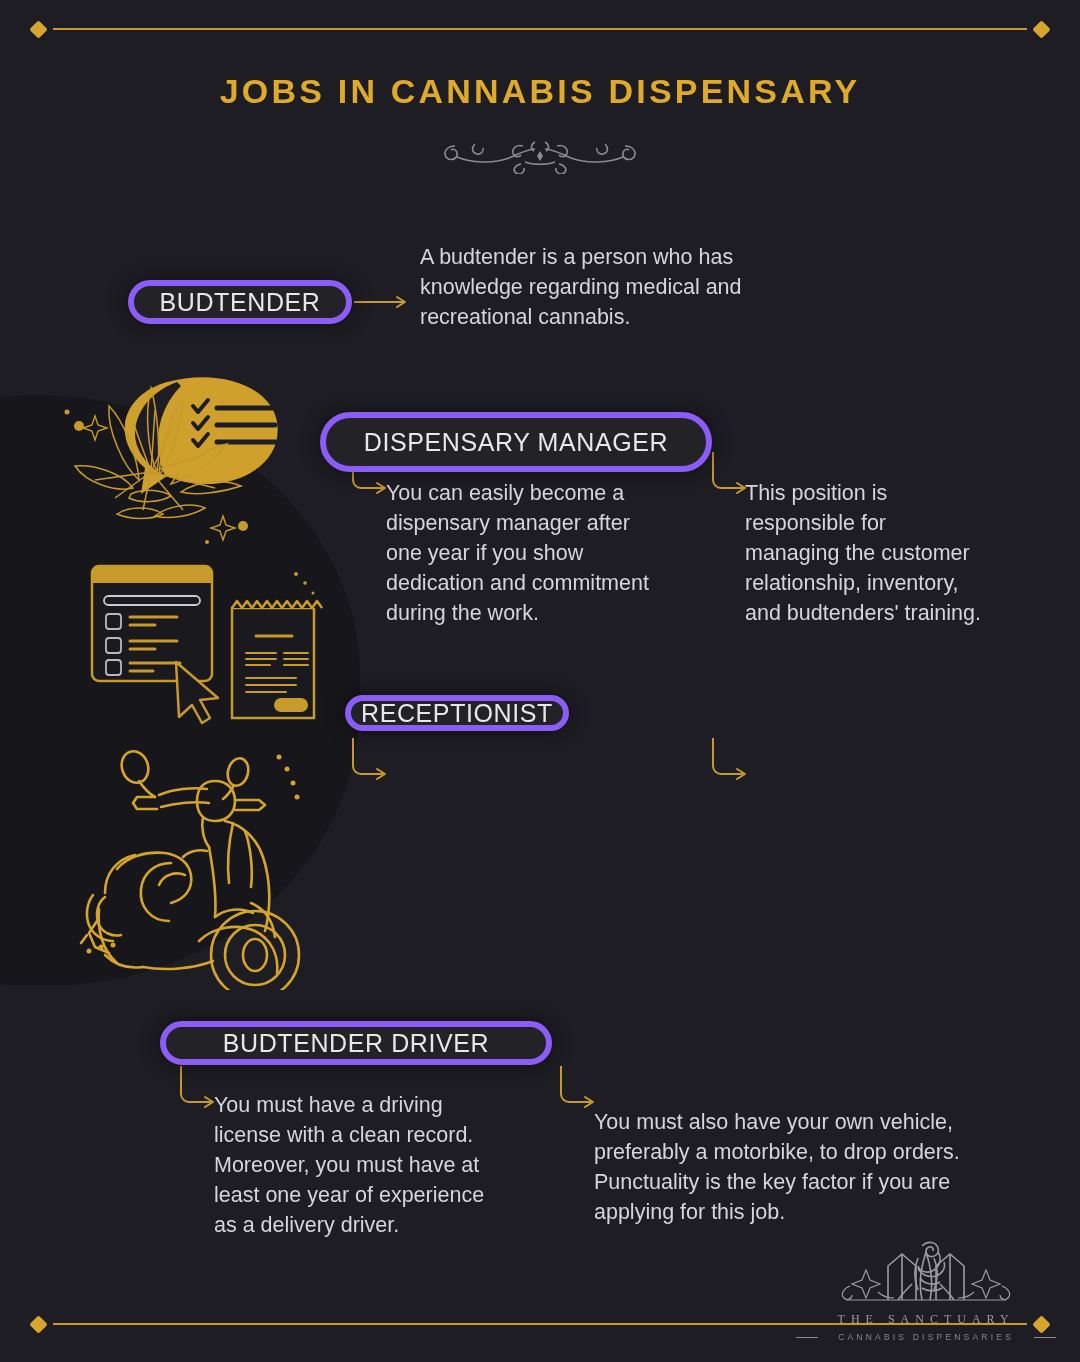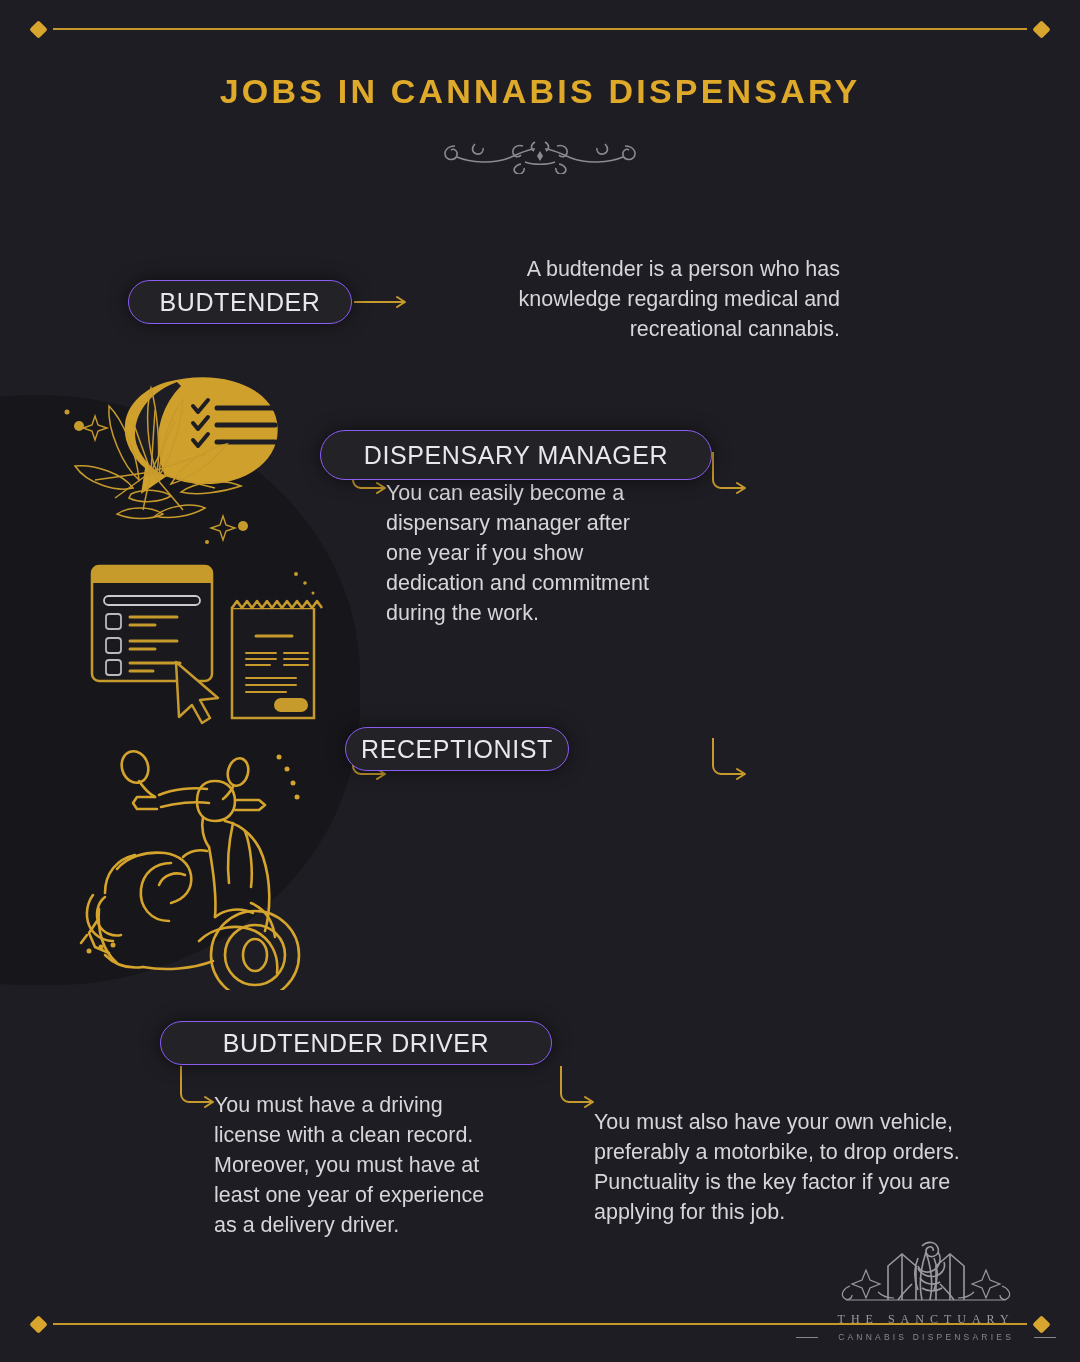--- a/index.html
+++ b/index.html
@@ -43,29 +43,29 @@
     position:absolute; top:72px; left:0; width:1080px; text-align:center;
     color:#dfa92a; font-size:34px; font-weight:bold; letter-spacing:3.2px;
     z-index:6;
   }
   .flourish { position:absolute; top:128px; left:0; width:1080px;
               display:flex; justify-content:center; z-index:6; }
 
   
   .pill {
     position:absolute; z-index:8;
-    border:1px solid #8b5cf6; border-radius:40px;
+    border:6px solid #8b5cf6; border-radius:40px;
     background:#232227;
     color:#e8e8ea; font-size:25px; letter-spacing:.6px;
     display:flex; align-items:center; justify-content:center;
     box-shadow:0 0 18px rgba(0,0,0,.55);
   }
   #pill-budtender  { left:128px; top:280px; width:224px; height:44px; }
-  #pill-manager    { left:320px; top:430px; width:392px; height:50px; }
-  #pill-reception  { left:345px; top:695px; width:224px; height:44px;margin-top:32px; }
+  #pill-manager    { left:320px; top:412px; width:392px; height:60px; }
+  #pill-reception  { left:345px; top:695px; width:224px; height:36px; }
   #pill-delivery   { left:160px; top:1021px; width:392px; height:44px; }
 
   
   .conn { position:absolute; z-index:7; }
 
   
   .txt {
     position:absolute; z-index:7;
     color:#d6d6d9; font-size:21.5px; line-height:30px;
     white-space:pre-line;
@@ -257,21 +257,21 @@
 
   <div class="pill" id="pill-budtender">BUDTENDER</div>
 
   <div class="conn" style="left:352px; top:292px;">
     <svg width="62" height="20" viewBox="0 0 62 20" fill="none" stroke="#c79a2c" stroke-width="2">
       <path d="M2 10h50"></path>
       <path d="M45 5l8 5-8 5" stroke-linecap="round" stroke-linejoin="round"></path>
     </svg>
   </div>
 
-  <div class="txt" style="left:420px; top:254px; width:420px;text-align:right;">A budtender is a person who has
+  <div class="txt" style="left:420px; top:242px; width:420px;">A budtender is a person who has
 knowledge regarding medical and
 recreational cannabis.</div>
 
   <div class="pill" id="pill-manager">DISPENSARY MANAGER</div>
 
   <div class="conn" style="left:350px; top:452px;">
     <svg width="40" height="46" viewBox="0 0 40 46" fill="none" stroke="#c79a2c" stroke-width="2">
       <path d="M3 0v28a8 8 0 008 8h22"></path>
       <path d="M27 31l8 5-8 5" stroke-linecap="round" stroke-linejoin="round"></path>
     </svg>
@@ -283,20 +283,25 @@
       <path d="M27 31l8 5-8 5" stroke-linecap="round" stroke-linejoin="round"></path>
     </svg>
   </div>
 
   <div class="txt" style="left:386px; top:478px; width:330px;">You can easily become a
 dispensary manager after
 one year if you show
 dedication and commitment
 during the work.</div>
 
+  <div class="txt" style="left:745px; top:478px; width:300px;">This position is
+responsible for
+managing the customer
+relationship, inventory,
+and budtenders' training.</div>
 
   <div class="pill" id="pill-reception">RECEPTIONIST</div>
 
   <div class="conn" style="left:350px; top:738px;">
     <svg width="40" height="46" viewBox="0 0 40 46" fill="none" stroke="#c79a2c" stroke-width="2">
       <path d="M3 0v28a8 8 0 008 8h22"></path>
       <path d="M27 31l8 5-8 5" stroke-linecap="round" stroke-linejoin="round"></path>
     </svg>
   </div>
 

